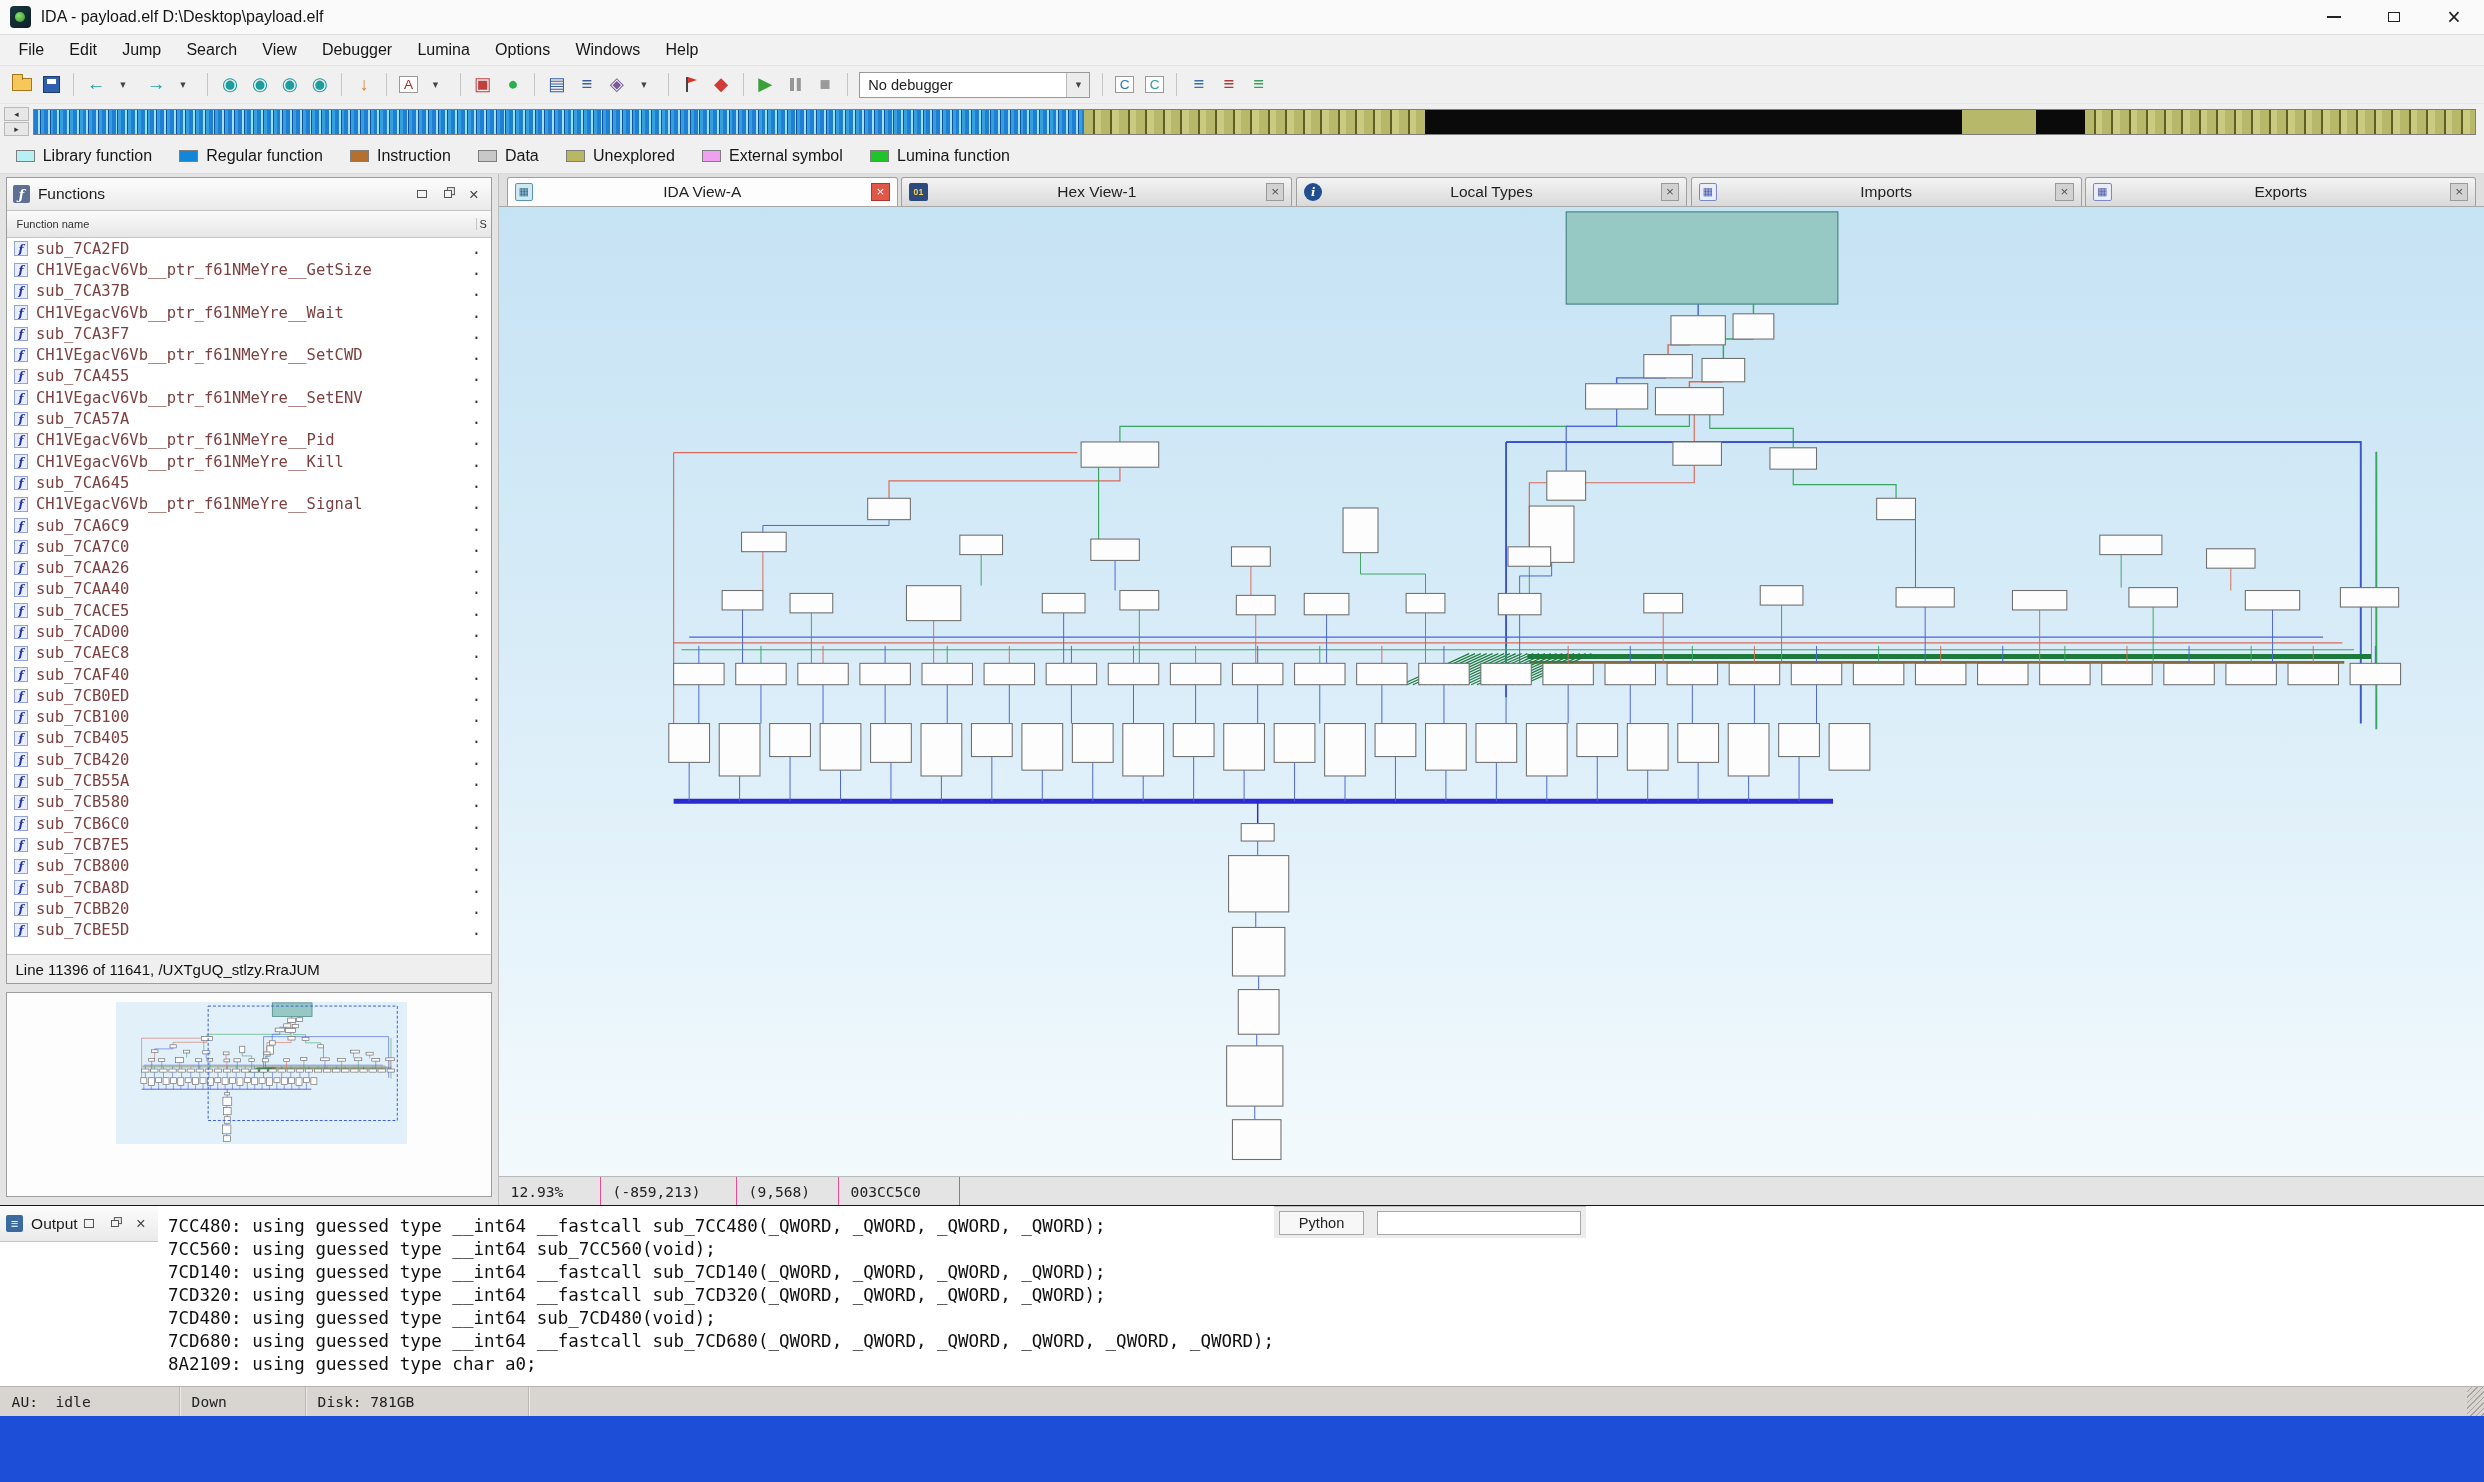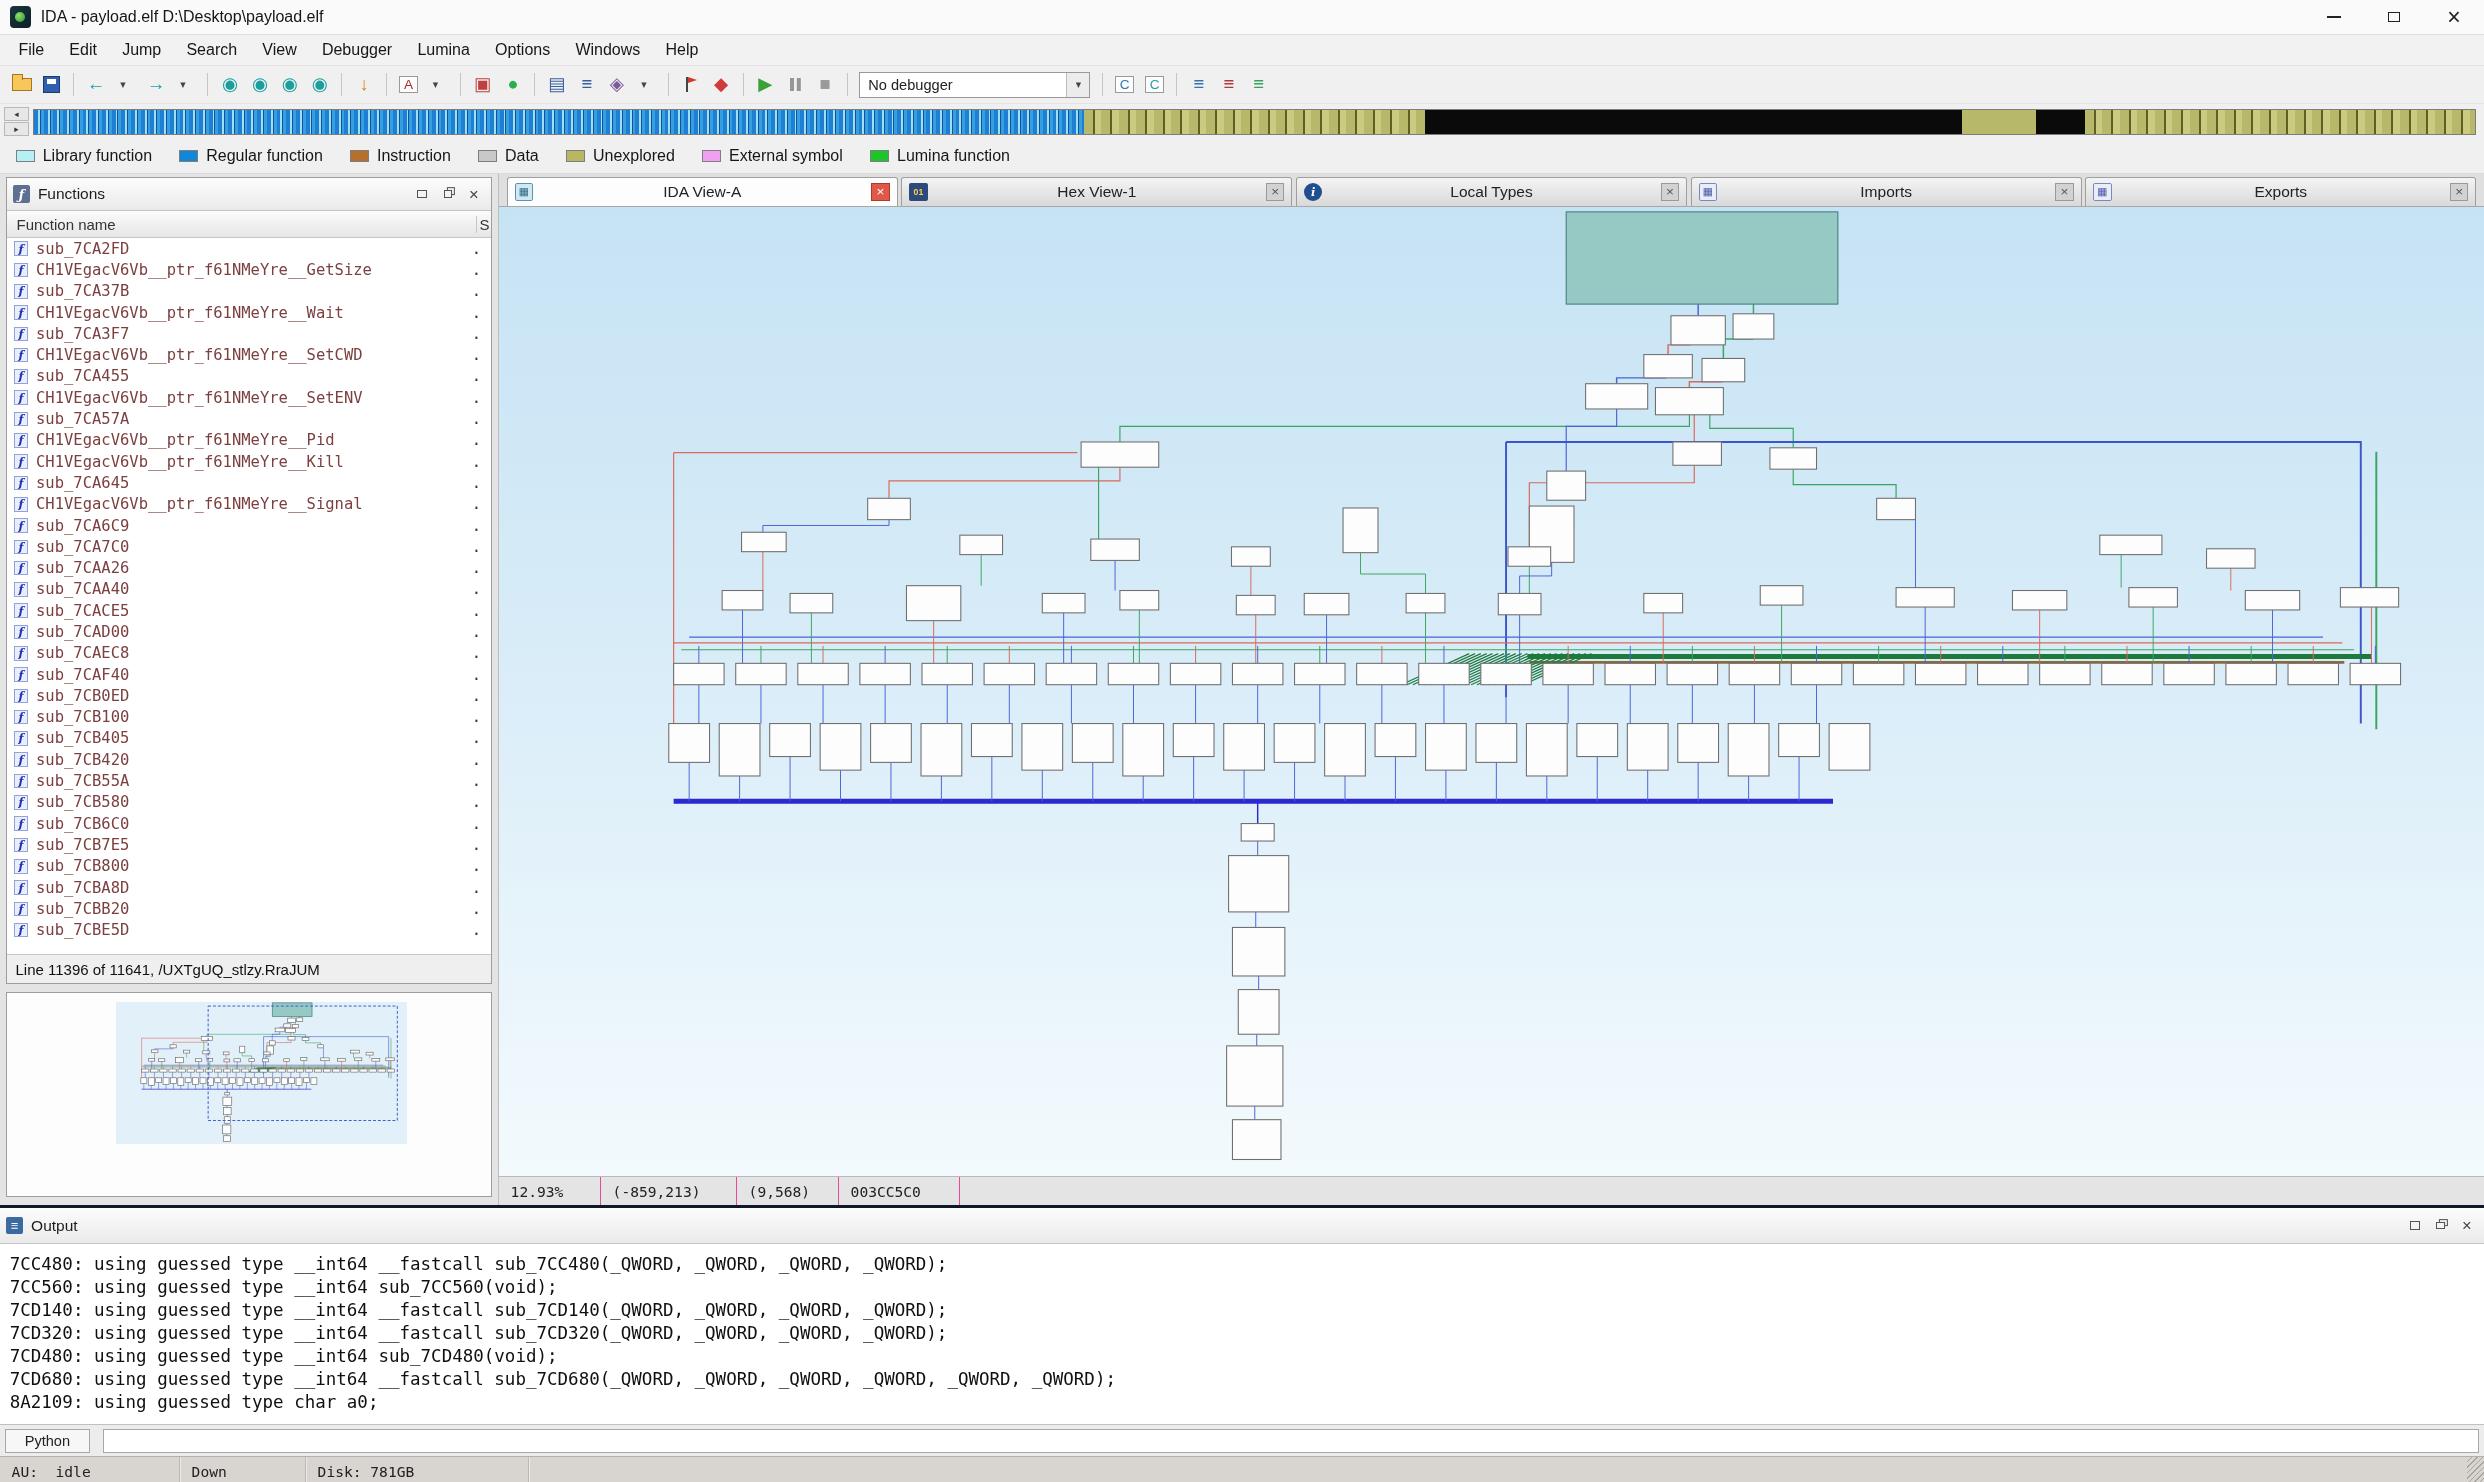--- a/index.html
+++ b/index.html
@@ -73,21 +73,21 @@
   .out-icon{background:#3a6aa0;color:#fff}
   .out-icon::before{content:"≡";font-size:12.6px}
   .phdr-title{margin-left:7.8px;font-size:15.5px;color:#1c1c1c}
   .phdr-btns{margin-left:auto;display:flex;gap:2.9px}
   .pbtn{width:23px;height:20.4px;display:flex;align-items:center;justify-content:center}
   .icon-box{width:10.7px;height:8.7px;border:1.5px solid #555;display:block}
   .icon-float{width:8.7px;height:7.8px;border:1.5px solid #555;display:block;box-shadow:2.9px -2.9px 0 -1px #eee,2.9px -2.9px 0 0 #555}
   .pbtn-close::before{content:"×";font-size:16.5px;color:#444;line-height:1}
 
   .fn-panel{margin-top:3px;height:807px;flex:none}
-  .fn-colhdr{height:27px;flex:none;display:flex;align-items:center;background:linear-gradient(#fbfbfb,#e6e6e6);border-bottom:1px solid #c6c6c6;font-size:15px;color:#333}
+  .fn-colhdr{height:27px;flex:none;display:flex;align-items:center;background:linear-gradient(#fbfbfb,#e6e6e6);border-bottom:1px solid #c6c6c6;font-size:11px;color:#333}
   .fn-colhdr .col1{flex:1;padding-left:9.7px}
   .fn-colhdr .col2{width:15.5px;border-left:1px solid #c6c6c6;padding-left:2.9px;overflow:hidden}
   .fn-list{flex:1;overflow:hidden;background:#fff}
   .fn-row{display:flex;height:21.3px;align-items:center;padding-left:6.8px}
   .fn-f{width:14.6px;height:14.6px;margin-right:7.8px;background:#e8edff;border:1px solid #93a3d8;color:#2233aa;display:flex;align-items:center;justify-content:center;flex:none}
   .fn-f::before{content:"f";font:italic bold 11.6px "DejaVu Serif",serif}
   .fn-name{flex:1;font:15.5px "DejaVu Sans Mono",monospace;color:#7d4040;white-space:nowrap;overflow:hidden}
   .fn-seg{width:19.4px;font:15.5px "DejaVu Sans Mono",monospace;color:#333;flex:none}
   .fn-footer{height:29px;flex:none;background:#efefef;border-top:1px solid #c8c8c8;display:flex;align-items:center;padding-left:8.7px;font-size:15px;color:#111;white-space:pre}
 
@@ -114,21 +114,21 @@
   .tab-close.red{background:#e05848;border-color:#b03828;color:#fff}
 
   
   .graph-wrap{flex:1;position:relative;min-height:0;background:linear-gradient(180deg,#c6e3f4 0%,#d8ecf8 45%,#f3fafd 100%)}
   .graph-wrap svg{position:absolute;inset:0;width:100%;height:100%}
   .graph-status{height:29px;flex:none;display:flex;align-items:center;background:#e4e4e4;border-top:1px solid #b8b8b8;font:14.6px "DejaVu Sans Mono",monospace;color:#222}
   .gs-seg{padding:0 11.6px;border-right:1px solid #ec4899;height:100%;display:flex;align-items:center;white-space:pre}
   .gs-seg.flex{flex:1;border-right:none}
 
   
-  .output-panel{flex:none;display:flex;flex-direction:column;border-top:3px solid #0f172a;background:#fff}
+  .output-panel{flex:none;display:flex;flex-direction:row;border-top:1px solid #0f172a;background:#fff}
   .out-hdr{height:36px}
   .out-content{height:180px;flex:none;background:#fff;overflow:hidden;padding:8.7px 0 0 9.7px}
   .out-line{font:17.5px/23px "DejaVu Sans Mono",monospace;color:#101010;white-space:pre}
   .cli-row{height:32px;flex:none;display:flex;align-items:center;background:#ececec;border-top:1px solid #c0c0c0;padding:2.9px 4.9px;gap:13px}
   .cli-label{min-width:85px;height:24px;background:#f7f7f7;border:1px solid #a8a8a8;display:flex;align-items:center;justify-content:center;font-size:14.6px;color:#222}
   .cli-input{flex:1;height:24px;border:1px solid #a8a8a8;background:#fff;font:14.6px "DejaVu Sans Mono",monospace;padding:0 5.8px;outline:none}
 
   
   .statusbar{height:30px;flex:none;display:flex;align-items:center;background:#d8d5d1;border-top:1px solid #b4b1ad;font:14.6px "DejaVu Sans Mono",monospace;color:#222}
   .sb-seg{height:100%;display:flex;align-items:center;padding-left:11.6px;border-right:1px solid #bcb9b5;box-shadow:1px 0 0 #eceae7;white-space:pre}

